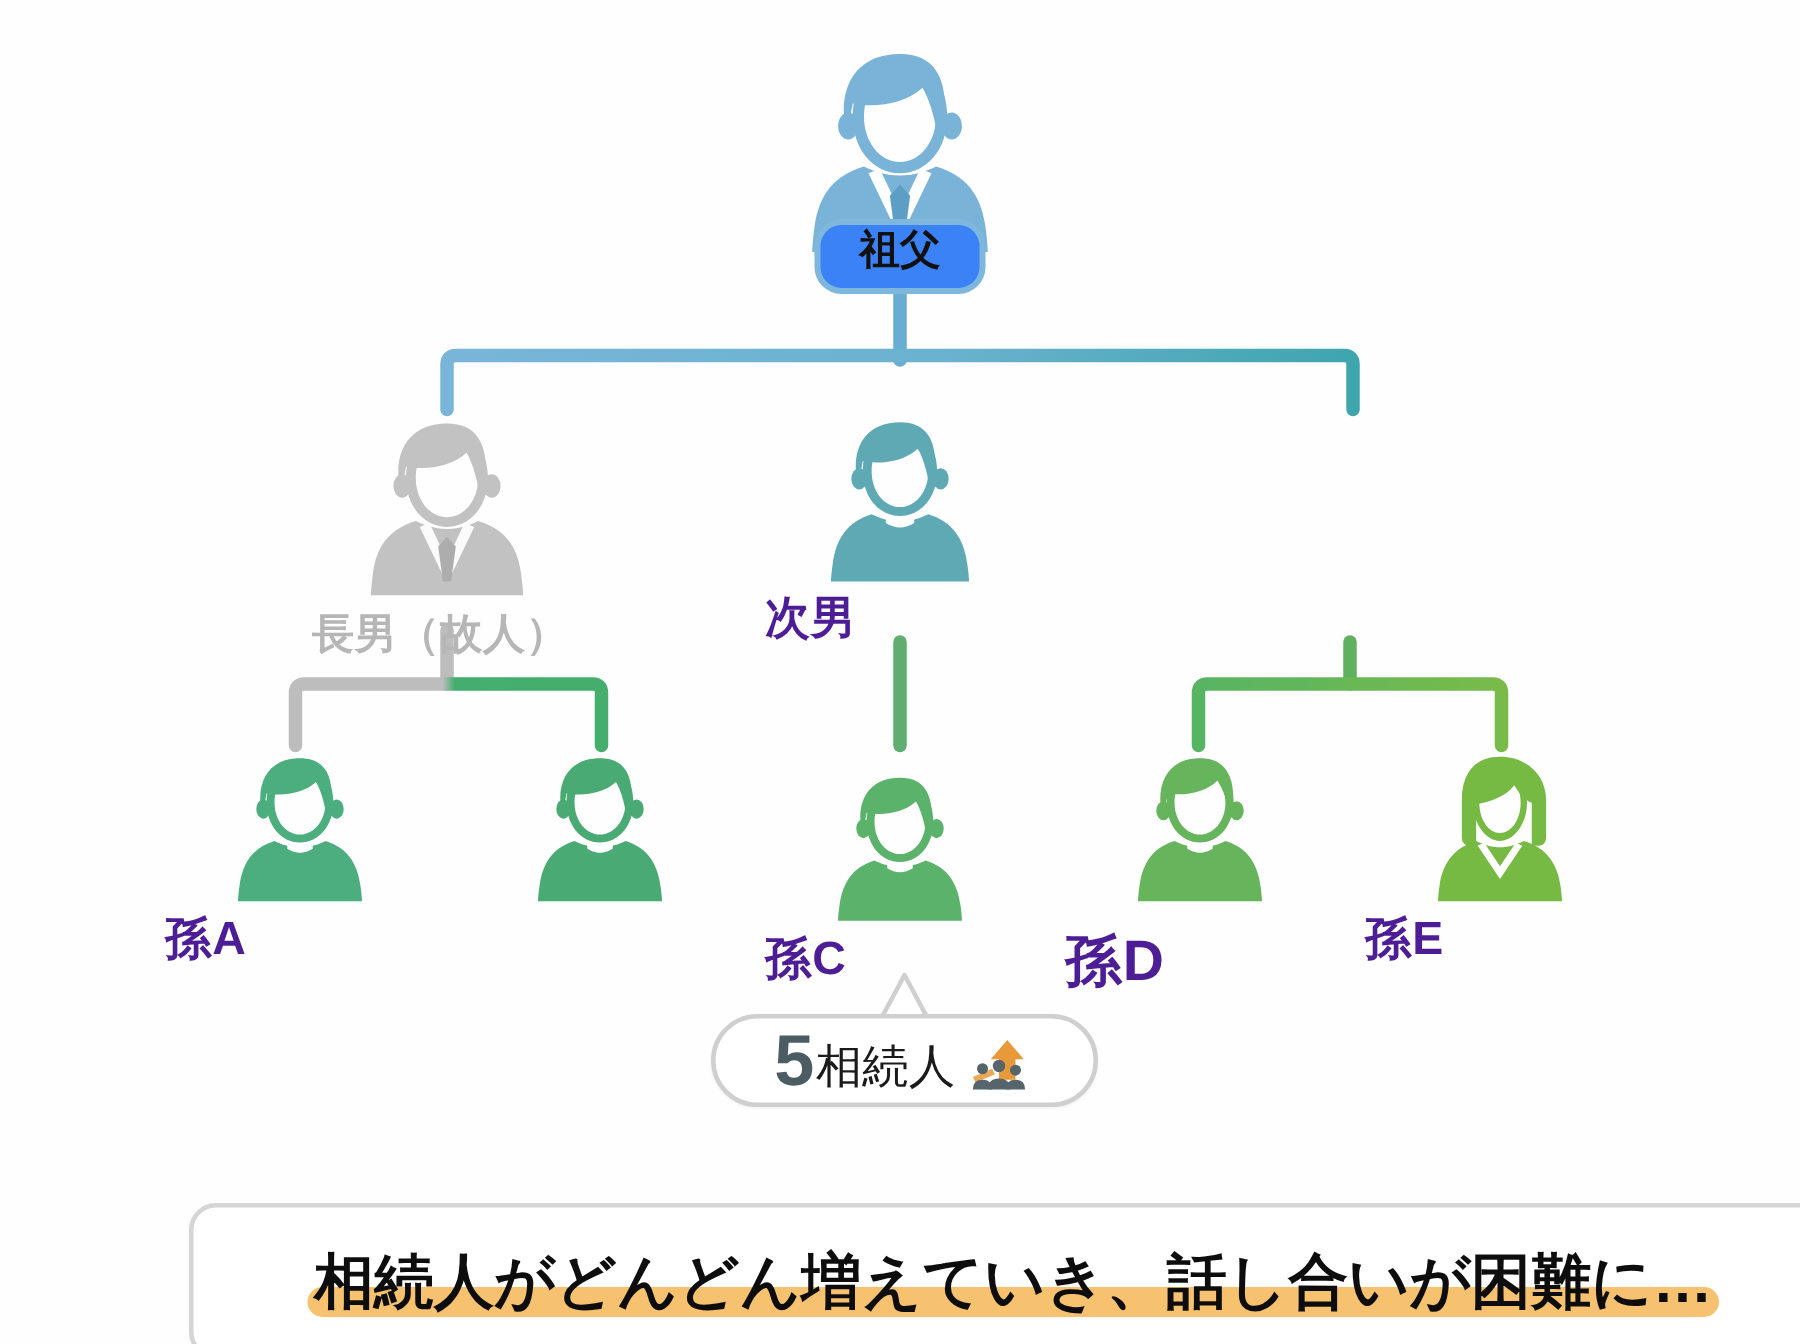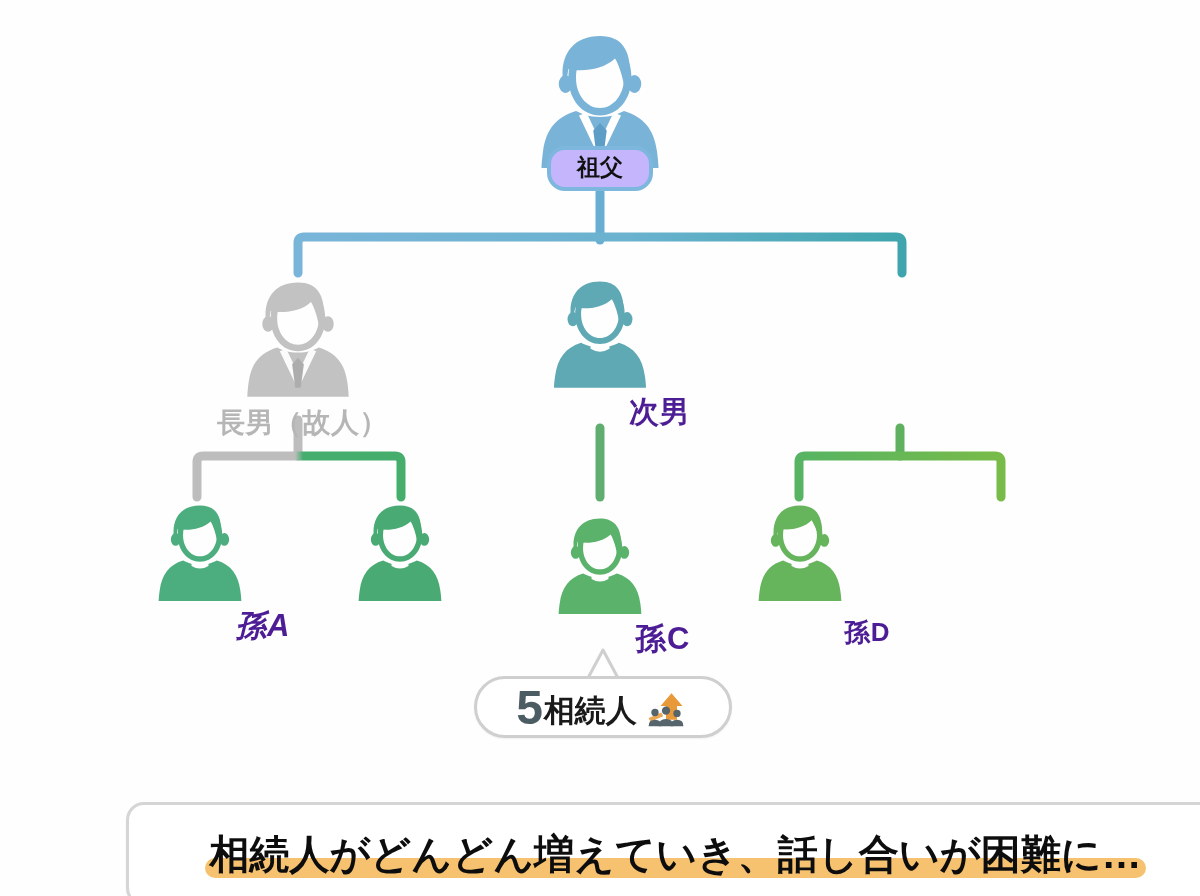--- a/index.html
+++ b/index.html
@@ -18,21 +18,21 @@
     position: absolute;
     left: 0; top: 0;
     width: 1200px; height: 896px;
     background: #fefefe;
   }
 
   
   .node {
     position: absolute;
     width: 180px;
-    text-align: right;
+    text-align: left;
     transform: translateX(-50%);
   }
   .node .avatar {
     display: block;
     margin: 0 auto;
   }
   .node .nlabel {
     display: block;
     margin-top: 2px;
     font-weight: bold;
@@ -40,30 +40,31 @@
     letter-spacing: 0.5px;
     white-space: nowrap;
   }
   .node.deceased .nlabel { color: #b6b6b6; }
 
   
   .plate {
     position: absolute;
     left: 50%;
     transform: translateX(-50%);
-    background: #c4b5fd;
+    background: #3b82f6;
     border: 4px solid #7eb7dd;
     border-radius: 18px;
     padding: 4px 26px 7px;
-    font-size: 23px;
+    font-size: 27px;
     font-weight: bold;
     color: #111111;
     line-height: 1.15;
     white-space: nowrap;
     z-index: 5;
+    font-family: Liberation Mono, monospace;
   }
 
   
   .badge {
     position: absolute;
     display: flex;
     align-items: center;
     justify-content: center;
     gap: 2px;
     background: #ffffff;
@@ -78,21 +79,21 @@
     font-size: 48px;
     font-weight: bold;
     color: #4b5c62;
     line-height: 1;
     letter-spacing: -1px;
     position: relative;
     top: 1px;
   }
   .badge .badge-text {
     font-size: 31px;
-    font-weight: bold;
+    font-weight: normal;
     color: #1a1a1a;
     line-height: 1;
     letter-spacing: 0px;
     position: relative;
     top: 3px;
   }
   .badge .badge-icon {
     margin-left: 5px;
     position: relative;
     top: 2px;
@@ -223,21 +224,21 @@
         <path d="M50 12 C36 12 29 22 29 36 29 50 38 61 50 61 62 61 71 50 71 36 71 22 64 12 50 12 Z
                  M50 17 c10 0 16 8 16 19 0 11-7 20-16 20 s-16-9-16-20 c0-11 6-19 16-19 Z"></path>
         <path d="M50 64 c-7 0-12-2-16-4 -13 4-20 13-22 28 -.6 4-.9 7-1 10 h78 c-.1-3-.4-6-1-10 -2-15-9-24-22-28 -4 2-9 4-16 4 Z"></path>
       </g>
       <path d="M42 60 q8 6 16 0 l0 5 q-8 5 -16 0 Z" fill="#ffffff"></path>
     </svg>
     <span class="nlabel" style="font-size:30px;">次男</span>
   </div>
 
 
-  <div class="node" style="left:200px; top:497px;font-style:italic;">
+  <div class="node" style="left:200px; top:497px;">
     <svg class="avatar" width="106" height="106" viewBox="0 0 100 100">
       <g fill="#4cae7f">
         <path d="M50 8 C33 8 25 19 25 33 c0 4 .5 8 1.4 11 1.2-6 2-11 2.6-14 9 2 23 .6 31-7 2.6 4 5.5 13 6.5 21 C68 41 70 37 70 32 70 18 65 8 50 8 Z"></path>
         <ellipse cx="27" cy="40" rx="4.5" ry="6"></ellipse>
         <ellipse cx="73" cy="40" rx="4.5" ry="6"></ellipse>
         <path d="M50 12 C36 12 29 22 29 36 29 50 38 61 50 61 62 61 71 50 71 36 71 22 64 12 50 12 Z
                  M50 17 c10 0 16 8 16 19 0 11-7 20-16 20 s-16-9-16-20 c0-11 6-19 16-19 Z"></path>
         <path d="M50 64 c-7 0-12-2-16-4 -13 4-20 13-22 28 -.6 4-.9 7-1 10 h78 c-.1-3-.4-6-1-10 -2-15-9-24-22-28 -4 2-9 4-16 4 Z"></path>
       </g>
       <path d="M42 60 q8 6 16 0 l0 5 q-8 5 -16 0 Z" fill="#ffffff"></path>
@@ -280,23 +281,35 @@
 
         <path d="M50 8 C33 8 25 19 25 34 c0 5 1 9 2 12 1-7 2-13 3-16 9 2 23 0 31-8 3 5 7 14 8 23 1-3 2-7 2-11 C71 19 66 8 50 8 Z"></path>
         <ellipse cx="27" cy="41" rx="4.5" ry="6"></ellipse>
         <ellipse cx="73" cy="41" rx="4.5" ry="6"></ellipse>
         <path d="M50 12 C36 12 29 22 29 36 29 50 38 61 50 61 62 61 71 50 71 36 71 22 64 12 50 12 Z
                  M50 17 c10 0 16 8 16 19 0 11-7 20-16 20 s-16-9-16-20 c0-11 6-19 16-19 Z"></path>
         <path d="M50 64 c-7 0-12-2-16-4 -13 4-20 13-22 28 -.6 4-.9 7-1 10 h78 c-.1-3-.4-6-1-10 -2-15-9-24-22-28 -4 2-9 4-16 4 Z"></path>
       </g>
       <path d="M42 60 q8 6 16 0 l0 5 q-8 5 -16 0 Z" fill="#ffffff"></path>
     </svg>
-    <span class="nlabel" style="font-size:26px;margin-top:12px;">孫D</span>
-  </div>
-
+    <span class="nlabel" style="font-size:38px;margin-top:12px;">孫D</span>
+  </div>
+
+  <div class="node" style="left:1000px; top:497px;">
+    <svg class="avatar" width="106" height="106" viewBox="0 0 100 100">
+      <g fill="#76b943">
+        <path d="M50 7 C33 7 26 19 26 34 l0 24 c0 3 2 5 5 5 l4 0 0-26 c6-1 18-4 24-12 3 5 6 9 11 11 l0 27 4 0 c3 0 5-2 5-5 l0-24 C79 19 67 7 50 7 Z"></path>
+        <path d="M50 13 C38 13 33 23 33 36 33 49 41 60 50 60 59 60 67 49 67 36 67 23 62 13 50 13 Z
+                 M50 18 c8 0 13 7 13 18 0 11-6 19-13 19 s-13-8-13-19 c0-11 5-18 13-18 Z"></path>
+        <path d="M50 64 c-6 0-11-2-15-4 -13 4-21 13-23 28 -.6 4-.9 7-1 10 h78 c-.1-3-.4-6-1-10 -2-15-10-24-23-28 -4 2-9 4-15 4 Z"></path>
+      </g>
+      <path d="M40 61 L50 76 L60 61 L64 63 L50 84 L36 63 Z" fill="#ffffff"></path>
+    </svg>
+    <span class="nlabel" style="font-size:31px;">孫E</span>
+  </div>
 
   <div class="badge" style="left:474px; top:676px; width:258px;">
     <span class="big-num">5</span>
     <span class="badge-text">相続人</span>
     <span class="badge-icon">
       <svg width="44" height="44" viewBox="0 0 48 48">
 
         <path d="M30 9 L42 23 L36 23 L36 38 L24 38 L24 23 L18 23 Z" fill="#e8993a"></path>
 
         <path d="M5 36 q7 -3 14 -6 l2 4 q-7 3 -14 6 Z" fill="#e8993a" opacity="0.85"></path>

